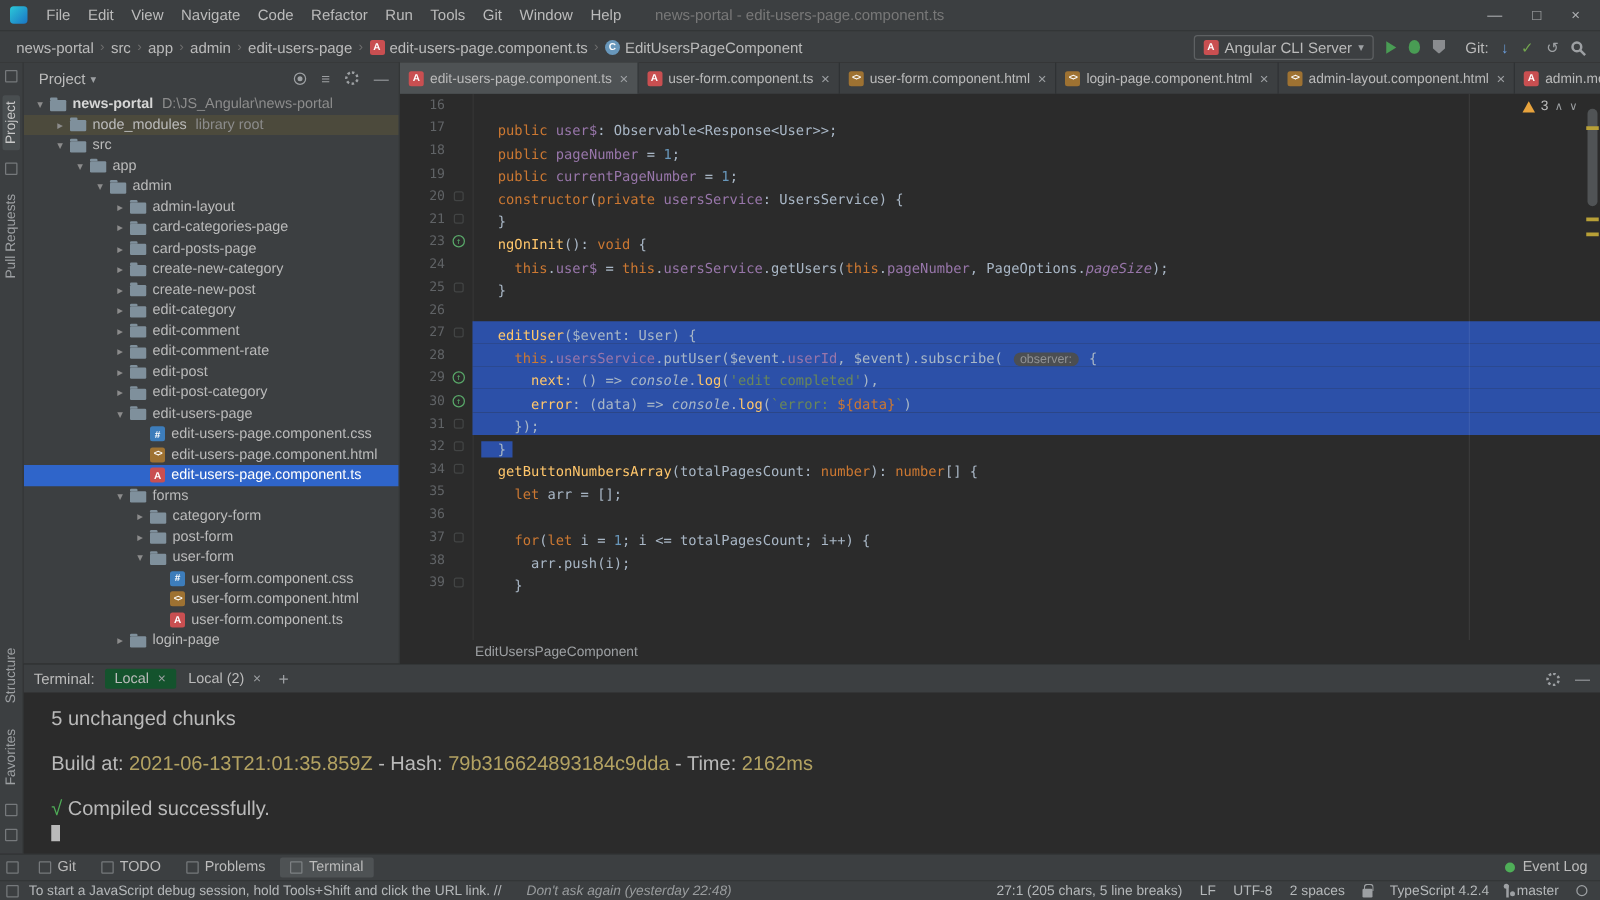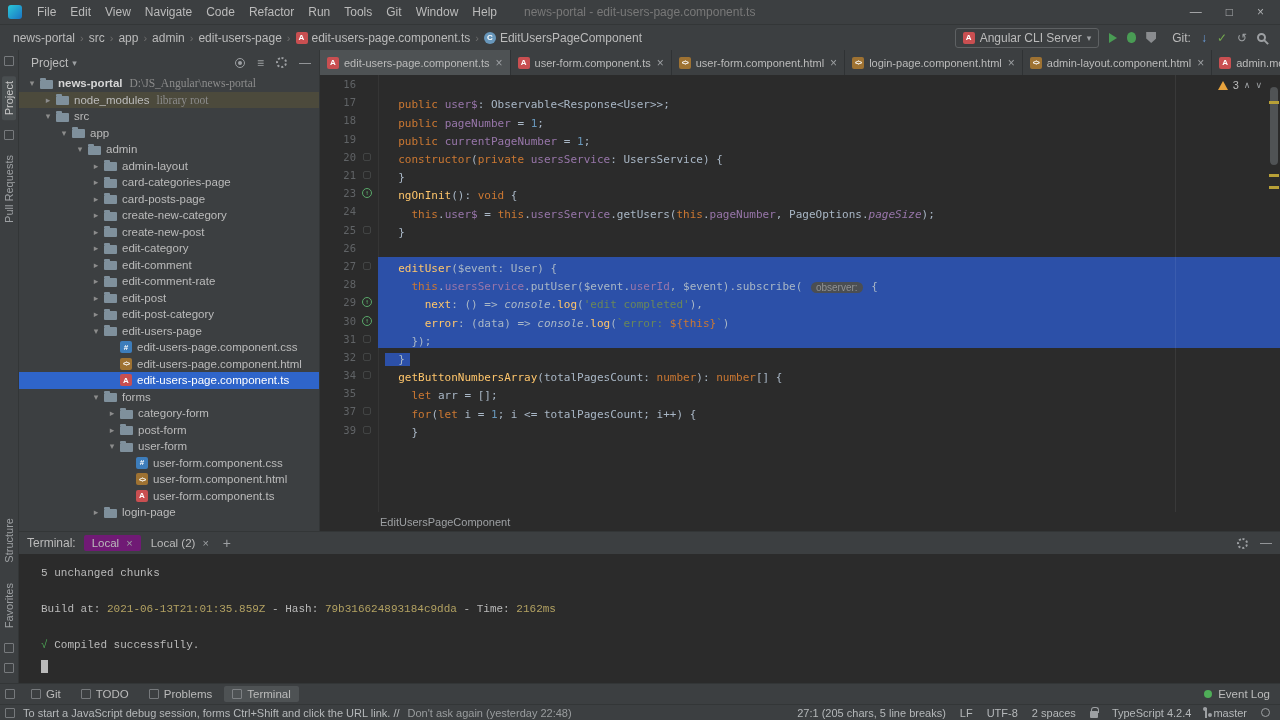--- a/index.html
+++ b/index.html
@@ -68,21 +68,21 @@
   .pp-icons { margin-left:auto; display:flex; gap:12px; align-items:center; color:#9da0a3; }
   .tree { flex:1; font-size:11.5px; overflow:hidden; }
   .trow { height:16.5px; display:flex; align-items:center; white-space:nowrap; }
   .trow.sel { background:#2f65ca; }
   .trow.sel .tlabel { color:#ffffff; }
   .trow.lib { background:#4c4a3c; }
   .tarrow { flex:0 0 14px; color:#8c8c8c; font-size:9px; text-align:center; }
   .ticon { margin:0 5px 0 1px; display:inline-flex; }
   .tlabel { color:#bbbbbb; }
   .tlabel.b { color:#d6d6d6; font-weight:bold; }
-  .thint { color:#8c8c8c; margin-left:7px;font-family:Liberation Serif, serif; }
+  .thint { color:#8c8c8c; margin-left:7px; }
 
   
   .editor-col { flex:1; display:flex; flex-direction:column; min-width:0; background:#2b2b2b; }
   .tabbar { flex:0 0 25px; background:#3c3f41; display:flex; align-items:stretch; }
   .tabs { display:flex; }
   .etab { display:flex; align-items:center; gap:5px; padding:0 7px; border-right:1px solid #2f3234; color:#bbbbbb; font-size:11px; white-space:nowrap; }
   .etab.active { background:#4e5254; }
   .tclose { color:#9da0a3; font-size:12px; margin-left:1px; }
   .editor { flex:1; position:relative; overflow:hidden; font-family:"DejaVu Sans Mono","Liberation Mono",monospace; font-size:11px; }
   .gutterline { position:absolute; left:58px; top:0; bottom:0; width:1px; background:rgba(255,255,255,0.05); }
@@ -105,38 +105,38 @@
   .vscroll { position:absolute; right:2px; top:12px; width:8px; height:78px; background:rgba(166,174,183,0.30); border-radius:4px; z-index:6; }
   .stripe-mark { position:absolute; right:1px; width:10px; height:3px; background:#b8a037; z-index:6; }
   .bcbar { flex:0 0 19px; display:flex; align-items:center; padding-left:60px; color:#9da0a3; font-size:11px; background:#2b2b2b; }
 
   
   .terminal { flex:0 0 152px; display:flex; flex-direction:column; border-top:1px solid #333637; background:#2b2b2b; }
   .term-head { flex:0 0 22px; background:#3c3f41; display:flex; align-items:center; padding:0 8px; }
   .term-label { color:#bbbbbb; margin-right:8px; }
   .term-tabs { display:flex; gap:2px; }
   .ttab { display:flex; align-items:center; gap:6px; padding:2px 8px; color:#bbbbbb; border-radius:2px; font-size:11.5px; }
-  .ttab.active { background:#701a75; }
+  .ttab.active { background:#14532d; }
   .ttab .tclose { font-size:11px; }
   .term-plus { margin-left:6px; color:#9da0a3; font-size:14px; }
   .term-right { margin-left:auto; display:flex; align-items:center; gap:12px; color:#9da0a3; }
-  .term-body { flex:1; font-family:Liberation Mono, monospace; font-size:11px; padding:13px 0 0 22px; color:#bababa; }
+  .term-body { flex:1; font-family:Liberation Sans, sans-serif; font-size:16px; padding:13px 0 0 22px; color:#bababa; }
   .tline { height:18px; white-space:pre; }
   .tk-v { color:#b3a262; } .tk-ok { color:#4fae58; }
   .cursorblock { width:7px; height:13px; background:#bababa; margin-top:3px; }
 
   
   .bottombar { flex:0 0 21px; background:#3c3f41; border-top:1px solid #333637; display:flex; align-items:center; padding:0 10px 0 5px; }
   .twbtns { display:flex; margin-left:8px; }
   .twbtn { display:flex; align-items:center; gap:5px; padding:2px 8px; color:#bbbbbb; border-radius:2px; margin-right:4px; font-size:11.5px; }
   .twbtn.active { background:#4e5254; }
   .eventlog { margin-left:auto; display:flex; align-items:center; gap:6px; color:#bbbbbb; font-size:11.5px; }
   .statusbar { flex:0 0 16px; background:#3c3f41; border-top:1px solid #333637; display:flex; align-items:center; font-size:11px; color:#b5b8ba; padding:0 10px 0 5px; }
   .sb-msg { margin-left:8px; white-space:nowrap; }
-  .sb-link { margin-left:8px; color:#999c9e; white-space:nowrap; }
+  .sb-link { margin-left:20px; color:#999c9e; white-space:nowrap;font-style:italic; }
   .sb-right { margin-left:auto; display:flex; gap:14px; align-items:center; white-space:nowrap; }
   .branchwrap { display:flex; align-items:center; }
 </style>
 </head>
 <body>
 
 <div class="ide">
 
   <div class="menubar">
     <div class="applogo"></div>
@@ -536,21 +536,21 @@
                   <div class="gcol">
                     <span class="ovr">↑</span>
                   </div>
                   <div class="lbody selfull"><span class="tk">      </span><span class="tk tk-y">next</span><span class="tk">: () =&gt; </span><span class="tk tk-c">console</span><span class="tk">.</span><span class="tk tk-y">log</span><span class="tk">(</span><span class="tk tk-s">'edit completed'</span><span class="tk">),</span></div>
                 </div>
                 <div class="cline">
                   <span class="lnum">30</span>
                   <div class="gcol">
                     <span class="ovr">↑</span>
                   </div>
-                  <div class="lbody selfull"><span class="tk">      </span><span class="tk tk-y">error</span><span class="tk">: (data) =&gt; </span><span class="tk tk-c">console</span><span class="tk">.</span><span class="tk tk-y">log</span><span class="tk">(</span><span class="tk tk-s">`error: </span><span class="tk tk-t">${this}</span><span class="tk tk-s">`</span><span class="tk">)</span></div>
+                  <div class="lbody selfull"><span class="tk">      </span><span class="tk tk-y">error</span><span class="tk">: (data) =&gt; </span><span class="tk tk-c">console</span><span class="tk">.</span><span class="tk tk-y">log</span><span class="tk">(</span><span class="tk tk-s">`error: </span><span class="tk tk-t">${data}</span><span class="tk tk-s">`</span><span class="tk">)</span></div>
                 </div>
                 <div class="cline">
                   <span class="lnum">31</span>
                   <div class="gcol">
                     <span class="fmark"></span>
                   </div>
                   <div class="lbody selfull"><span class="tk">    });</span></div>
                 </div>
                 <div class="cline">
                   <span class="lnum">32</span>
@@ -565,25 +565,35 @@
                     <span class="fmark"></span>
                   </div>
                   <div class="lbody"><span class="tk">  </span><span class="tk tk-m">getButtonNumbersArray</span><span class="tk">(totalPagesCount: </span><span class="tk tk-k">number</span><span class="tk">): </span><span class="tk tk-k">number</span><span class="tk">[] {</span></div>
                 </div>
                 <div class="cline">
                   <span class="lnum">35</span>
                   <div class="gcol"></div>
                   <div class="lbody"><span class="tk">    </span><span class="tk tk-k">let</span><span class="tk"> arr = [];</span></div>
                 </div>
                 <div class="cline">
+                  <span class="lnum">36</span>
+                  <div class="gcol"></div>
+                  <div class="lbody"></div>
+                </div>
+                <div class="cline">
                   <span class="lnum">37</span>
                   <div class="gcol">
                     <span class="fmark"></span>
                   </div>
                   <div class="lbody"><span class="tk">    </span><span class="tk tk-k">for</span><span class="tk">(</span><span class="tk tk-k">let</span><span class="tk"> i = </span><span class="tk tk-n">1</span><span class="tk">; i &lt;= totalPagesCount; i++) {</span></div>
+                </div>
+                <div class="cline">
+                  <span class="lnum">38</span>
+                  <div class="gcol"></div>
+                  <div class="lbody"><span class="tk">      arr.push(i);</span></div>
                 </div>
                 <div class="cline">
                   <span class="lnum">39</span>
                   <div class="gcol">
                     <span class="fmark"></span>
                   </div>
                   <div class="lbody"><span class="tk">    }</span></div>
                 </div>
               </div>
             <div class="inspect">
@@ -655,21 +665,21 @@
         </div>
       </div>
     <div class="eventlog">
       <span class="gdot"></span>
       <span>Event Log</span>
     </div>
   </div>
 
   <div class="statusbar">
     <div class="sicon"></div>
-    <span class="sb-msg">To start a JavaScript debug session, forms Ctrl+Shift and click the URL link. //</span>
+    <span class="sb-msg">To start a JavaScript debug session, hold Tools+Shift and click the URL link. //</span>
     <span class="sb-link">Don't ask again (yesterday 22:48)</span>
     <div class="sb-right">
       <span>27:1 (205 chars, 5 line breaks)</span>
       <span>LF</span>
       <span>UTF-8</span>
       <span>2 spaces</span>
       <span class="icon-lock"></span>
       <span>TypeScript 4.2.4</span>
       <span class="branchwrap">
         <span class="icon-branch"></span>

